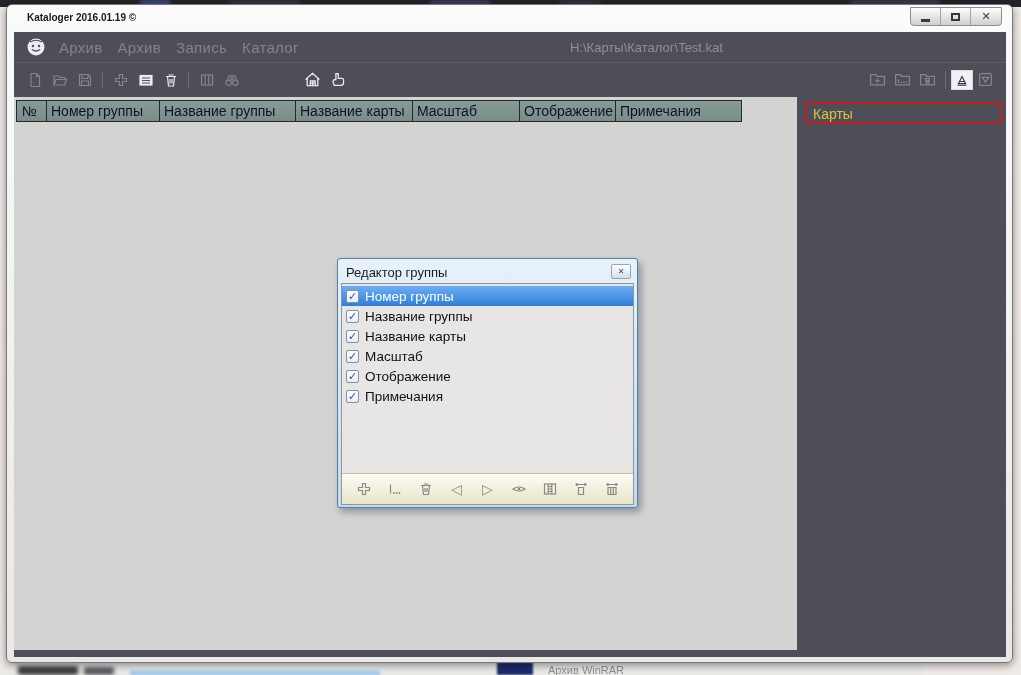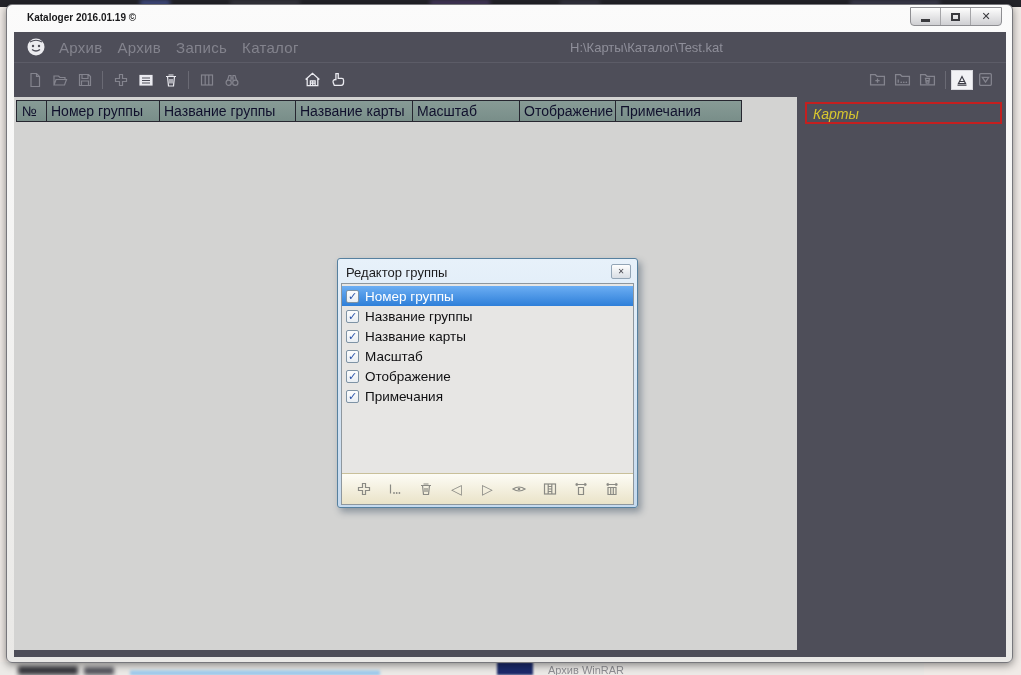--- a/index.html
+++ b/index.html
@@ -50,21 +50,21 @@
   
   .workspace { position:absolute; left:0; top:65px; width:992px; height:560px; display:flex; padding-bottom:7px; background:#4e4e59; }
   .table-area { width:783px; height:100%; background:#d3d3d2; position:relative; }
   .table-header { position:absolute; left:2px; top:3px; display:flex; }
   .th { height:22px; background:linear-gradient(#879b96,#798e89); border:1px solid #262630; border-left:none;
         font-size:14px; color:#10102c; padding:2px 0 0 4px; white-space:nowrap; overflow:hidden; cursor:default; }
   .th:first-child { border-left:1px solid #262630; padding-left:5px; }
   .c0{width:31px;} .c1{width:113px;} .c2{width:136px;} .c3{width:117px;} .c4{width:107px;} .c5{width:96px;} .c6{width:126px;}
   .right-panel { flex:1; background:#4e4e59; position:relative; }
   .maps-label { position:absolute; left:8px; top:5px; width:197px; height:22px; border:2px solid #c41f1f;
-                color:#d8c72e; font-size:14px; padding:2px 0 12px 6px; cursor:default;font-style:italic; }
+                color:#d8c72e; font-size:14px; padding:2px 0 12px 6px; cursor:default; }
 
   
   .dialog { position:absolute; left:337px; top:258px; width:301px; height:250px; background:linear-gradient(#e7f1fa,#c6daee);
             border:1px solid #56809f; border-radius:3px; padding:3px; box-shadow:3px 4px 7px rgba(50,70,90,.45); }
   .dlg-titlebar { height:21px; position:relative; display:flex; align-items:center; }
   .dlg-title { font-size:13px; color:#1c1c1e; margin-left:5px; }
   .dlg-close { position:absolute; right:3px; top:2px; width:20px; height:15px; border:1px solid #93a5b6; border-radius:2px;
                background:linear-gradient(#fefefe,#d9dee4); display:flex; align-items:center; justify-content:center;
                font-size:8px; color:#4a4a52; cursor:default; }
   .dlg-body { height:222px; border:1px solid #8e979e; background:#e7e6e4; display:flex; flex-direction:column; }

